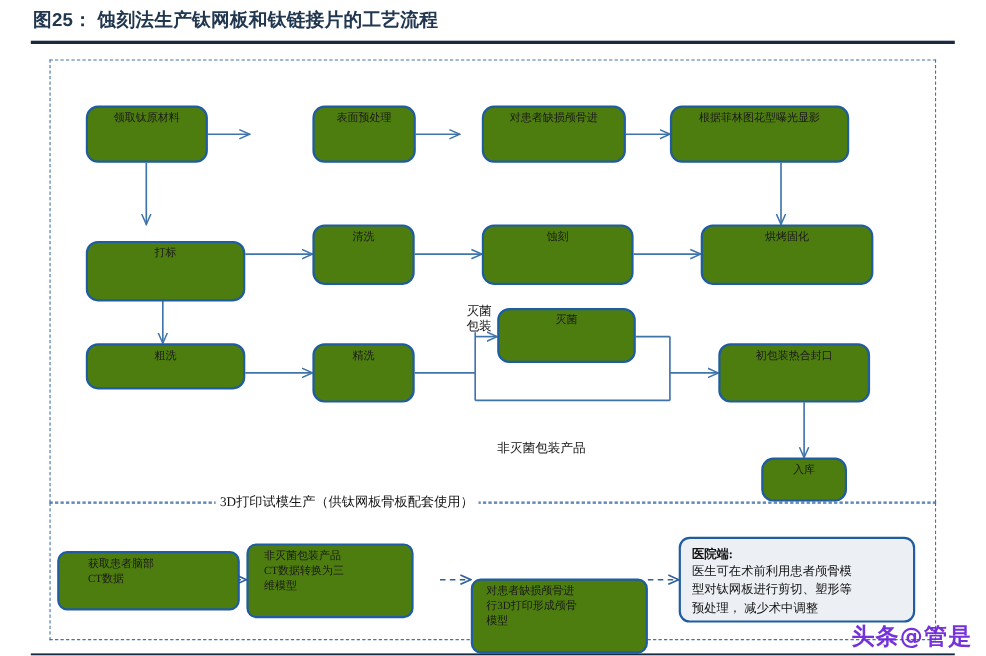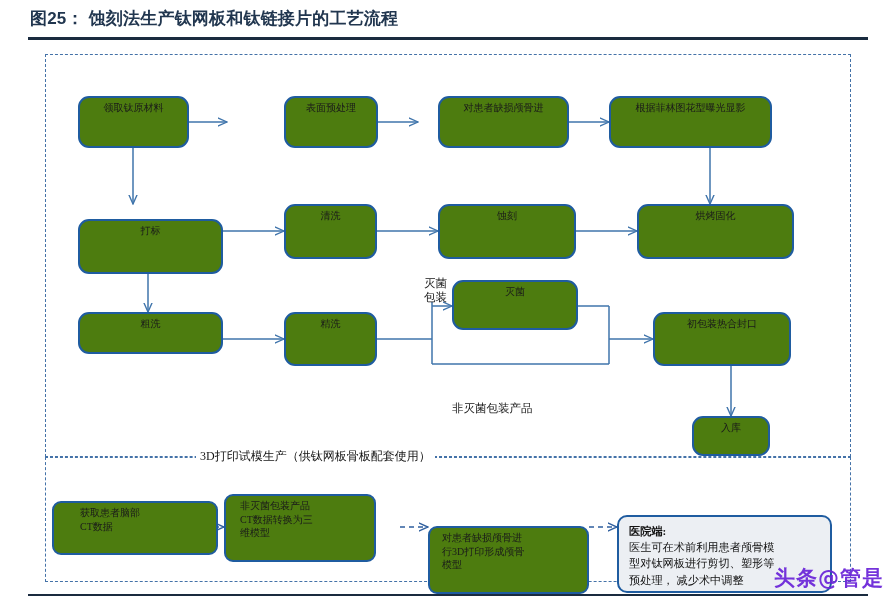--- a/index.html
+++ b/index.html
@@ -94,21 +94,20 @@
     background: #eceff3;
     border: 2.2px solid #1f5ca0;
     border-radius: 10px;
     align-items: flex-start;
     justify-content: flex-start;
     text-align: left;
     padding: 6px 11px 4px 10px;
     font-size: 11.2px;
     line-height: 1.45;
     color: #121212;
-    margin-top: 27px;
   }
   #node-hospital .note-title {
     font-weight: bold;
     display: block;
   }
   #node-hospital .note-body {
     display: block;
   }
 
   

